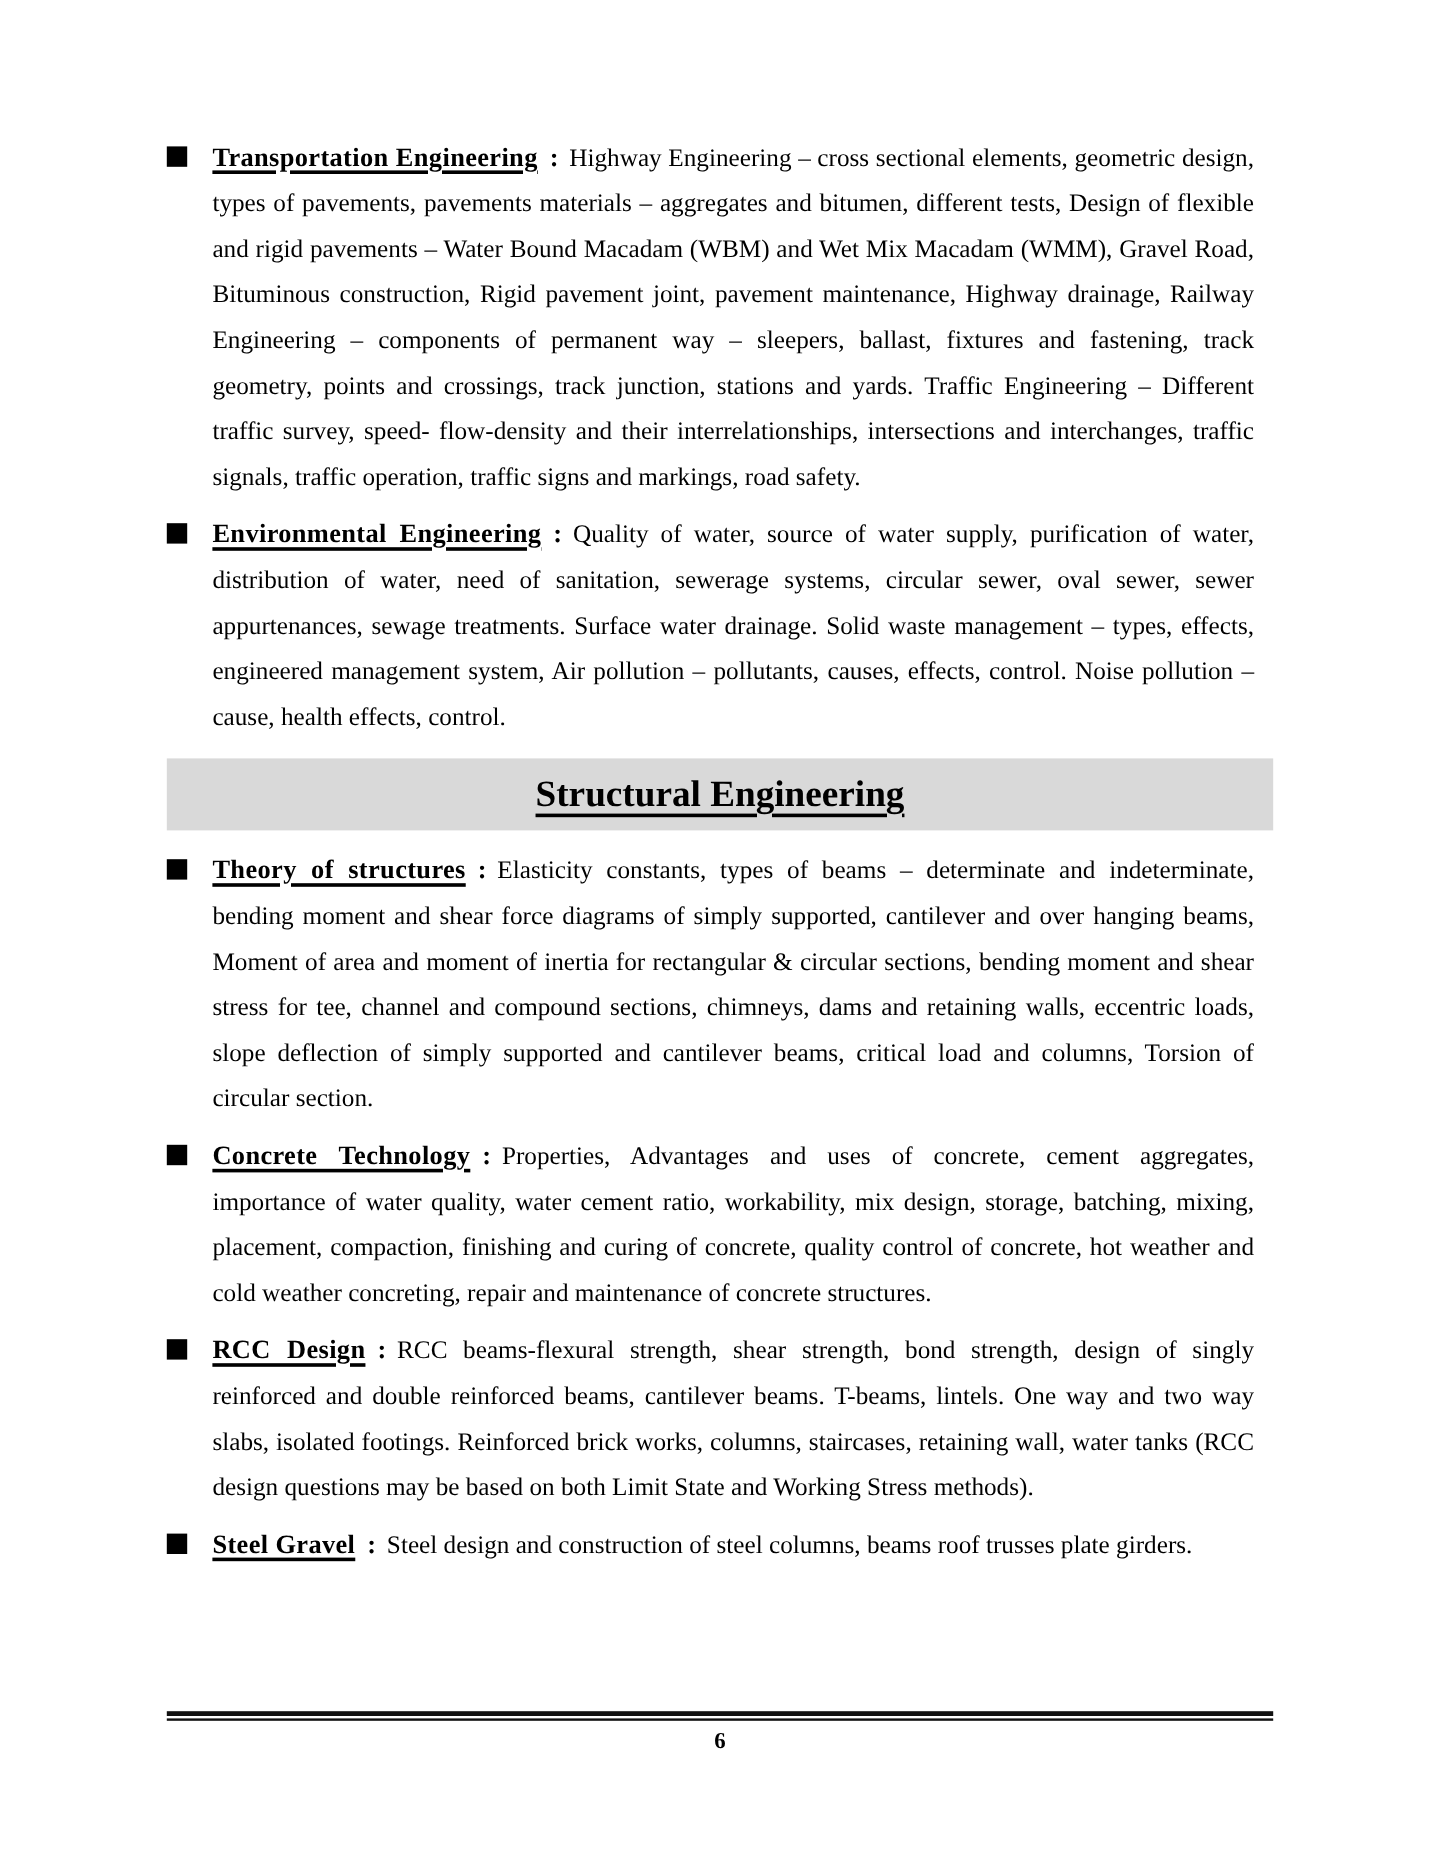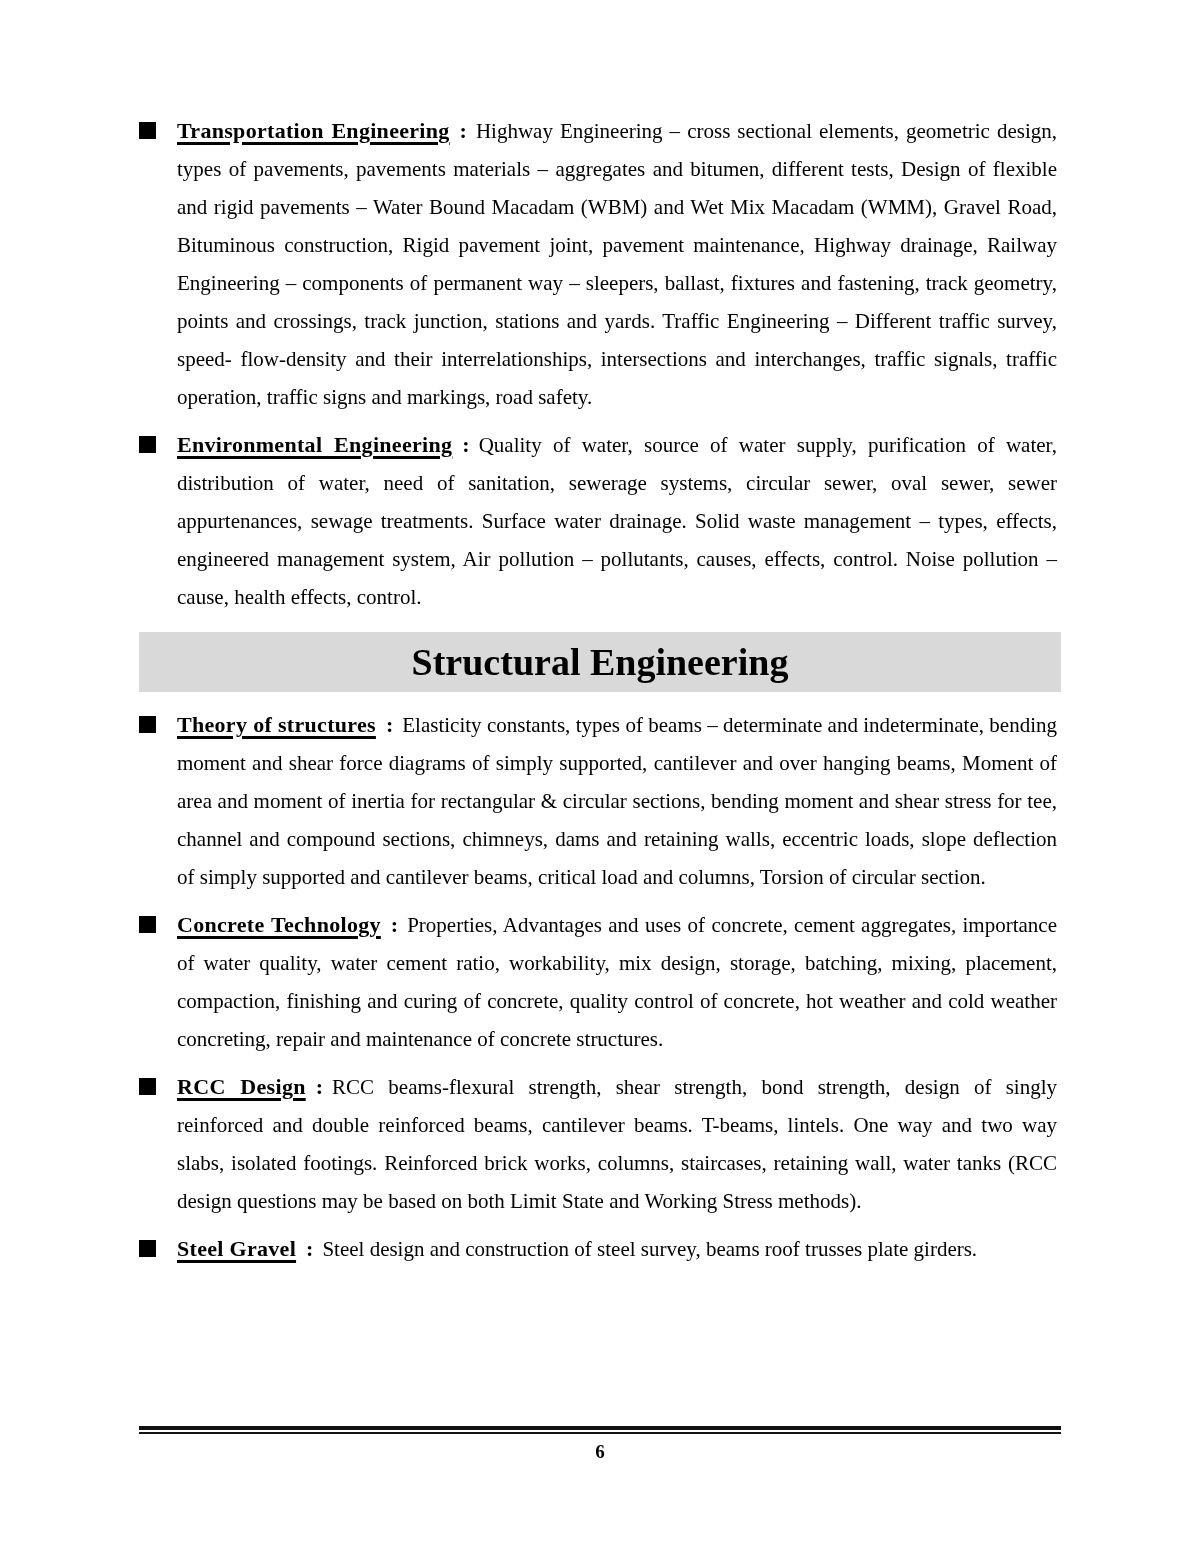--- a/index.html
+++ b/index.html
@@ -18,21 +18,21 @@
   }
   .content {
     position: absolute;
     left: 139px;
     top: 112px;
     width: 922px;
   }
   .item {
     position: relative;
     padding-left: 38px;
-    margin: 0 4px 10px 0;
+    margin: 0 16px 10px 0;
   }
   .bullet {
     position: absolute;
     left: 0;
     top: 10px;
     width: 17px;
     height: 17px;
     background: #000000;
     display: block;
   }
@@ -57,21 +57,22 @@
   }
   .band {
     background: #d9d9d9;
     height: 60px;
     line-height: 60px;
     text-align: center;
     margin: 16px 0 14px 0;
   }
   .band-title {
     font-weight: bold;
-    font-size: 38px;
+    font-size: 31px;
+    text-decoration: underline;
     text-decoration-thickness: 3px;
     text-underline-offset: 6px;
   }
   .footer {
     position: absolute;
     left: 139px;
     top: 1426px;
     width: 922px;
   }
   .rule-top {
@@ -120,21 +121,21 @@
       <p class="para"><span class="title">Concrete Technology</span><span class="colon">:</span><span class="body">Properties, Advantages and uses of concrete, cement aggregates, importance of water quality, water cement ratio, workability, mix design, storage, batching, mixing, placement, compaction, finishing and curing of concrete, quality control of concrete, hot weather and cold weather concreting, repair and maintenance of concrete structures.</span></p>
     </section>
 
     <section class="item">
       <span class="bullet"></span>
       <p class="para"><span class="title">RCC Design</span><span class="colon">:</span><span class="body">RCC beams-flexural strength, shear strength, bond strength, design of singly reinforced and double reinforced beams, cantilever beams. T-beams, lintels. One way and two way slabs, isolated footings. Reinforced brick works, columns, staircases, retaining wall, water tanks (RCC design questions may be based on both Limit State and Working Stress methods).</span></p>
     </section>
 
     <section class="item">
       <span class="bullet"></span>
-      <p class="para"><span class="title">Steel Gravel</span><span class="colon">:</span><span class="body">Steel design and construction of steel survey, beams roof trusses plate girders.</span></p>
+      <p class="para"><span class="title">Steel Gravel</span><span class="colon">:</span><span class="body">Steel design and construction of steel columns, beams roof trusses plate girders.</span></p>
     </section>
 
   </div>
 
   <div class="footer">
     <div class="rule">
       <div class="rule-top"></div>
       <div class="rule-bottom"></div>
     </div>
     <div class="pagenum">6</div>

